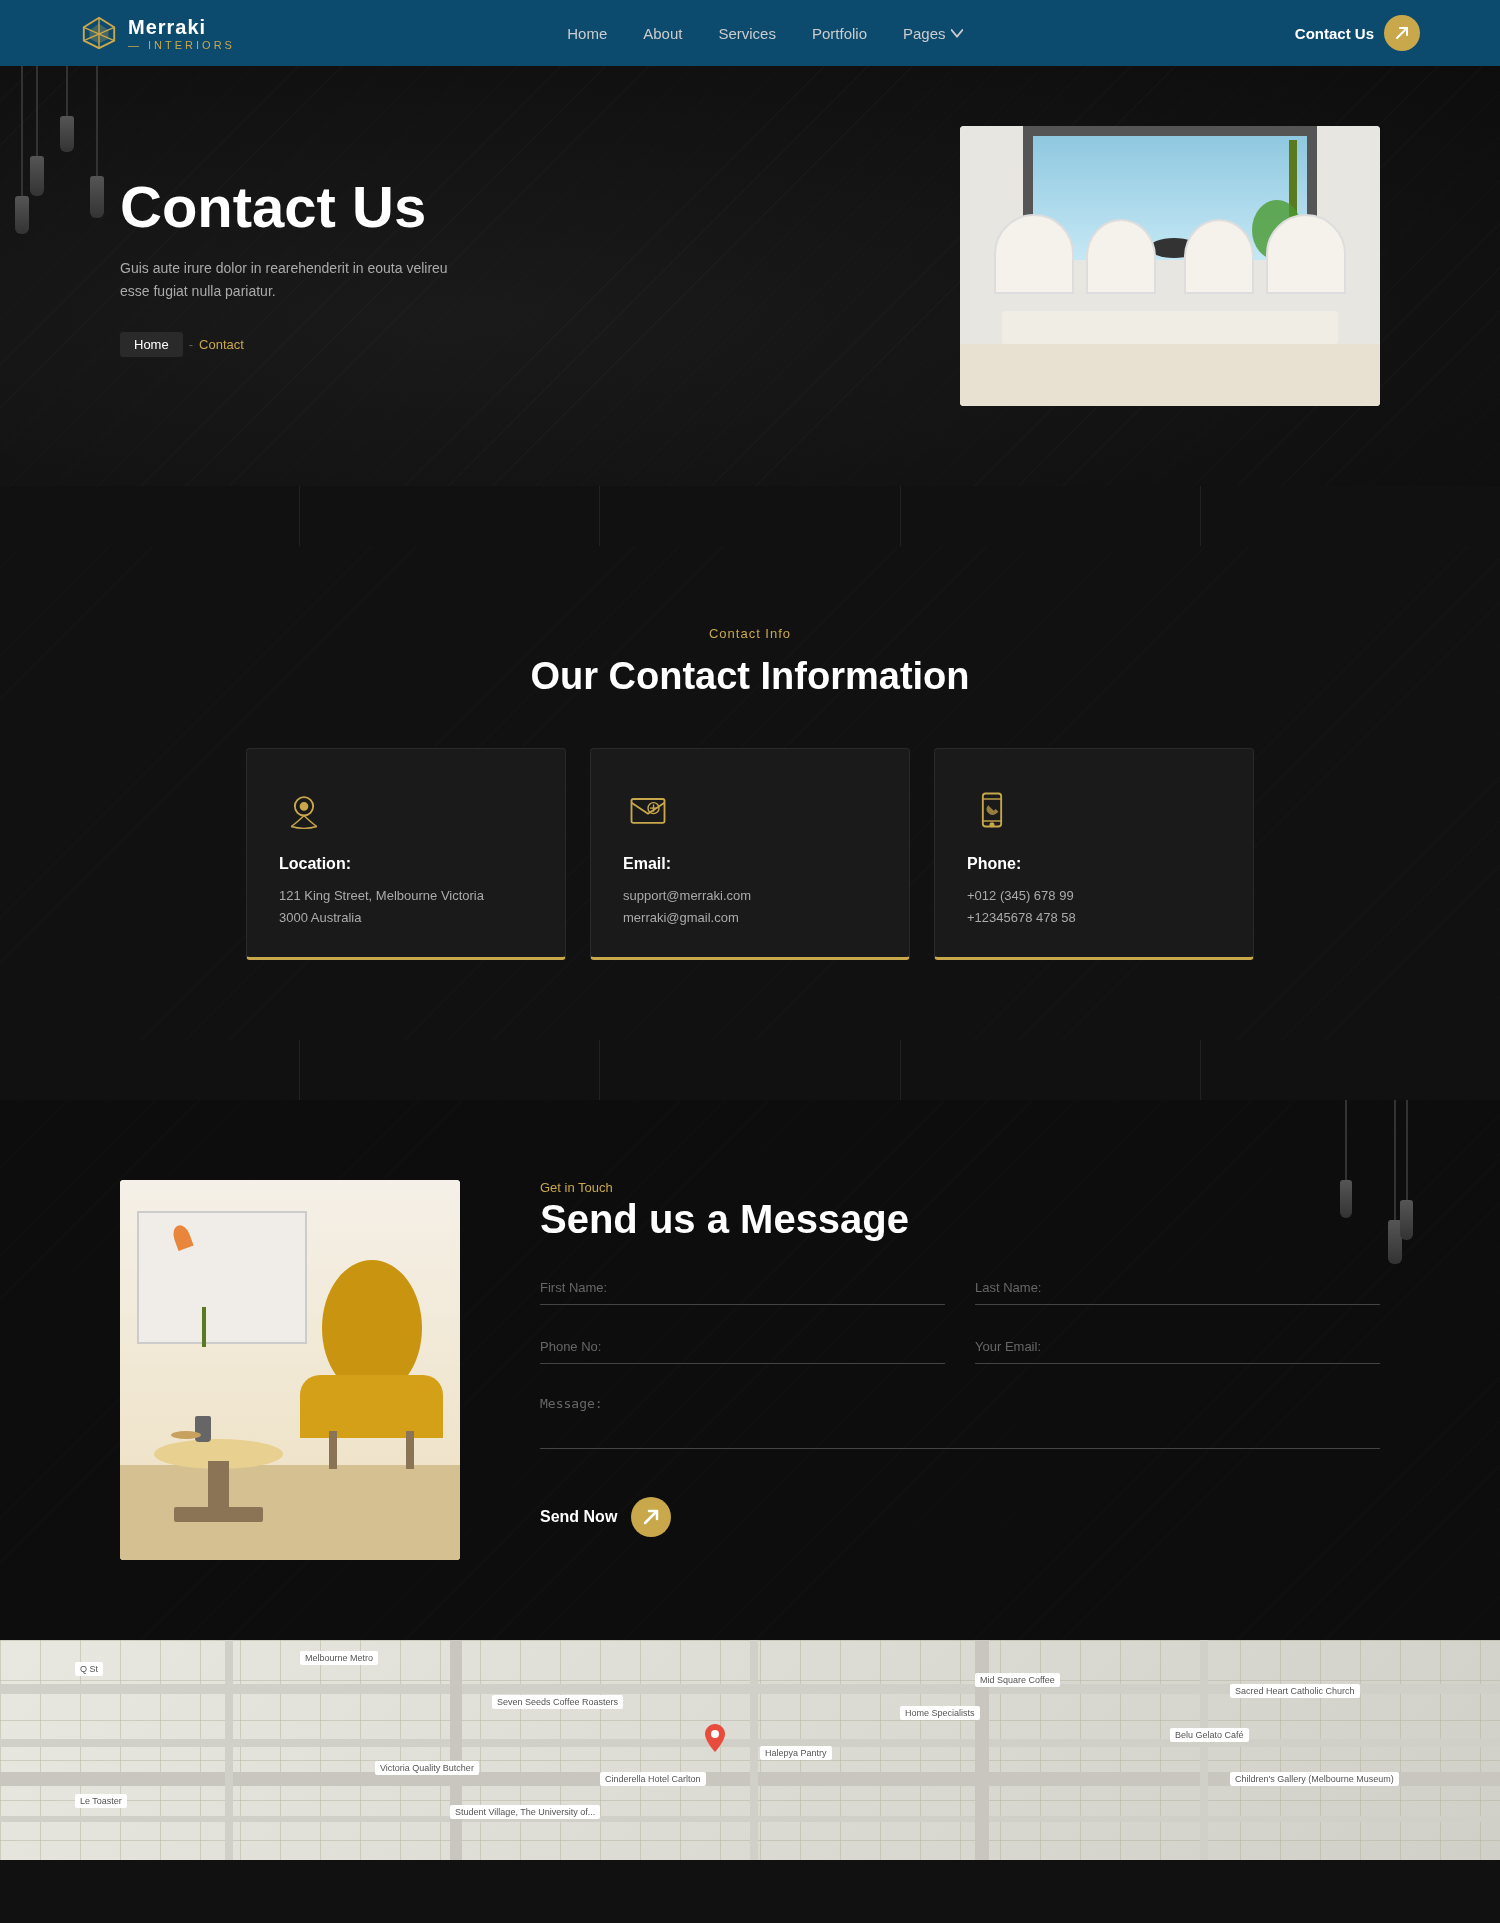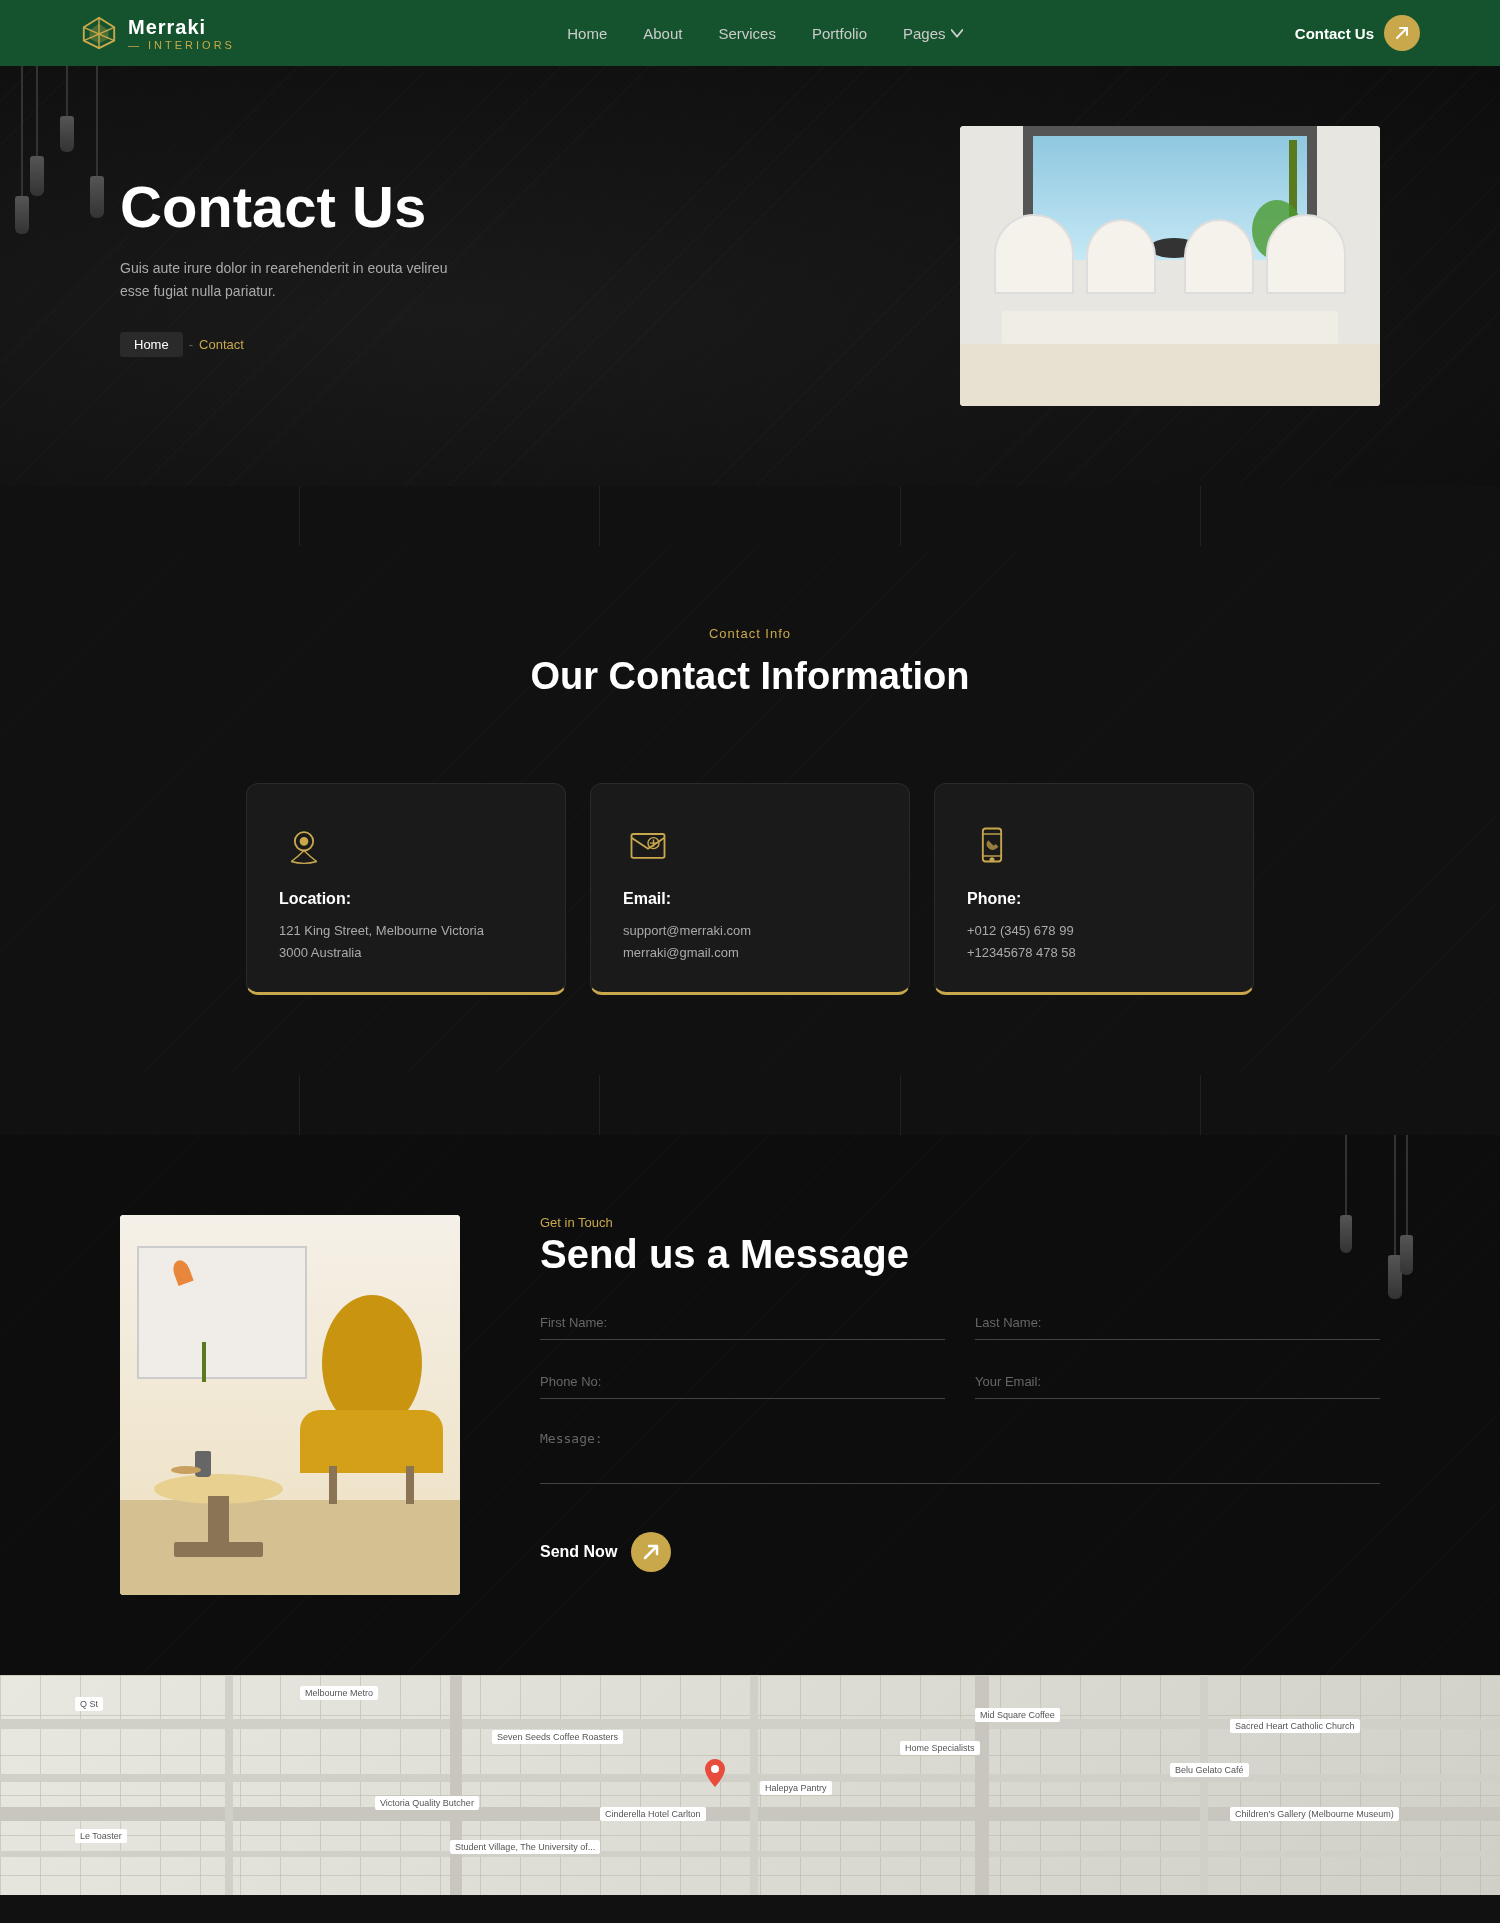--- a/index.html
+++ b/index.html
@@ -1,21 +1,21 @@
 <!DOCTYPE html>
 <html><head>
   <meta charset="utf-8">
   <style>
     * { margin: 0; padding: 0; box-sizing: border-box; }
     body { background: #111; color: #fff; font-family: 'Segoe UI', Arial, sans-serif; width: 1500px; }
 
     
     .navbar {
       display: flex; align-items: center; justify-content: space-between;
-      padding: 14px 80px; background: #14532d; position: relative; z-index: 10;
+      padding: 14px 80px; background: #0c4a6e; position: relative; z-index: 10;
     }
     .logo { display: flex; align-items: center; gap: 10px; }
     .logo-icon { width: 38px; height: 38px; }
     .logo-text { display: flex; flex-direction: column; }
     .logo-name { font-size: 20px; font-weight: 700; color: #fff; letter-spacing: 1px; }
     .logo-sub { font-size: 11px; color: #c9a84c; letter-spacing: 3px; text-transform: uppercase; }
     .nav-links { display: flex; align-items: center; gap: 36px; }
     .nav-links a { color: #ccc; text-decoration: none; font-size: 15px; }
     .nav-pages { display: flex; align-items: center; gap: 5px; color: #ccc; font-size: 15px; cursor: pointer; }
     .nav-pages svg { width: 12px; height: 12px; fill: #ccc; }
@@ -84,23 +84,23 @@
         -45deg,
         transparent, transparent 30px,
         rgba(255,255,255,0.012) 30px, rgba(255,255,255,0.012) 31px
       );
     }
     .section-label { color: #c9a84c; font-size: 13px; text-align: center; margin-bottom: 14px; letter-spacing: 1px; }
     .section-title { font-size: 38px; font-weight: 700; color: #fff; text-align: center; margin-bottom: 50px; }
 
     .info-cards { display: flex; gap: 24px; justify-content: center; }
     .info-card {
-      background: #1a1a1a; border: 1px solid #2a2a2a; border-radius: 12px;
+      background: #1a1a1a; border: 1px solid #2a2a2a; border-radius: 4px;
       padding: 36px 32px 28px 32px; flex: 1; max-width: 320px;
-      position: relative; border-bottom: 3px solid #c9a84c; margin-top: 35px;
+      position: relative; border-bottom: 3px solid #c9a84c;
     }
     .info-card-icon {
       width: 50px; height: 50px; margin-bottom: 20px;
       display: flex; align-items: center; justify-content: center;
     }
     .info-card-icon svg { width: 44px; height: 44px; stroke: #c9a84c; fill: none; stroke-width: 1.5; }
     .info-card-title { font-size: 16px; font-weight: 700; color: #fff; margin-bottom: 12px; }
     .info-card-text { font-size: 13px; color: #aaa; line-height: 1.7; }
 
     

